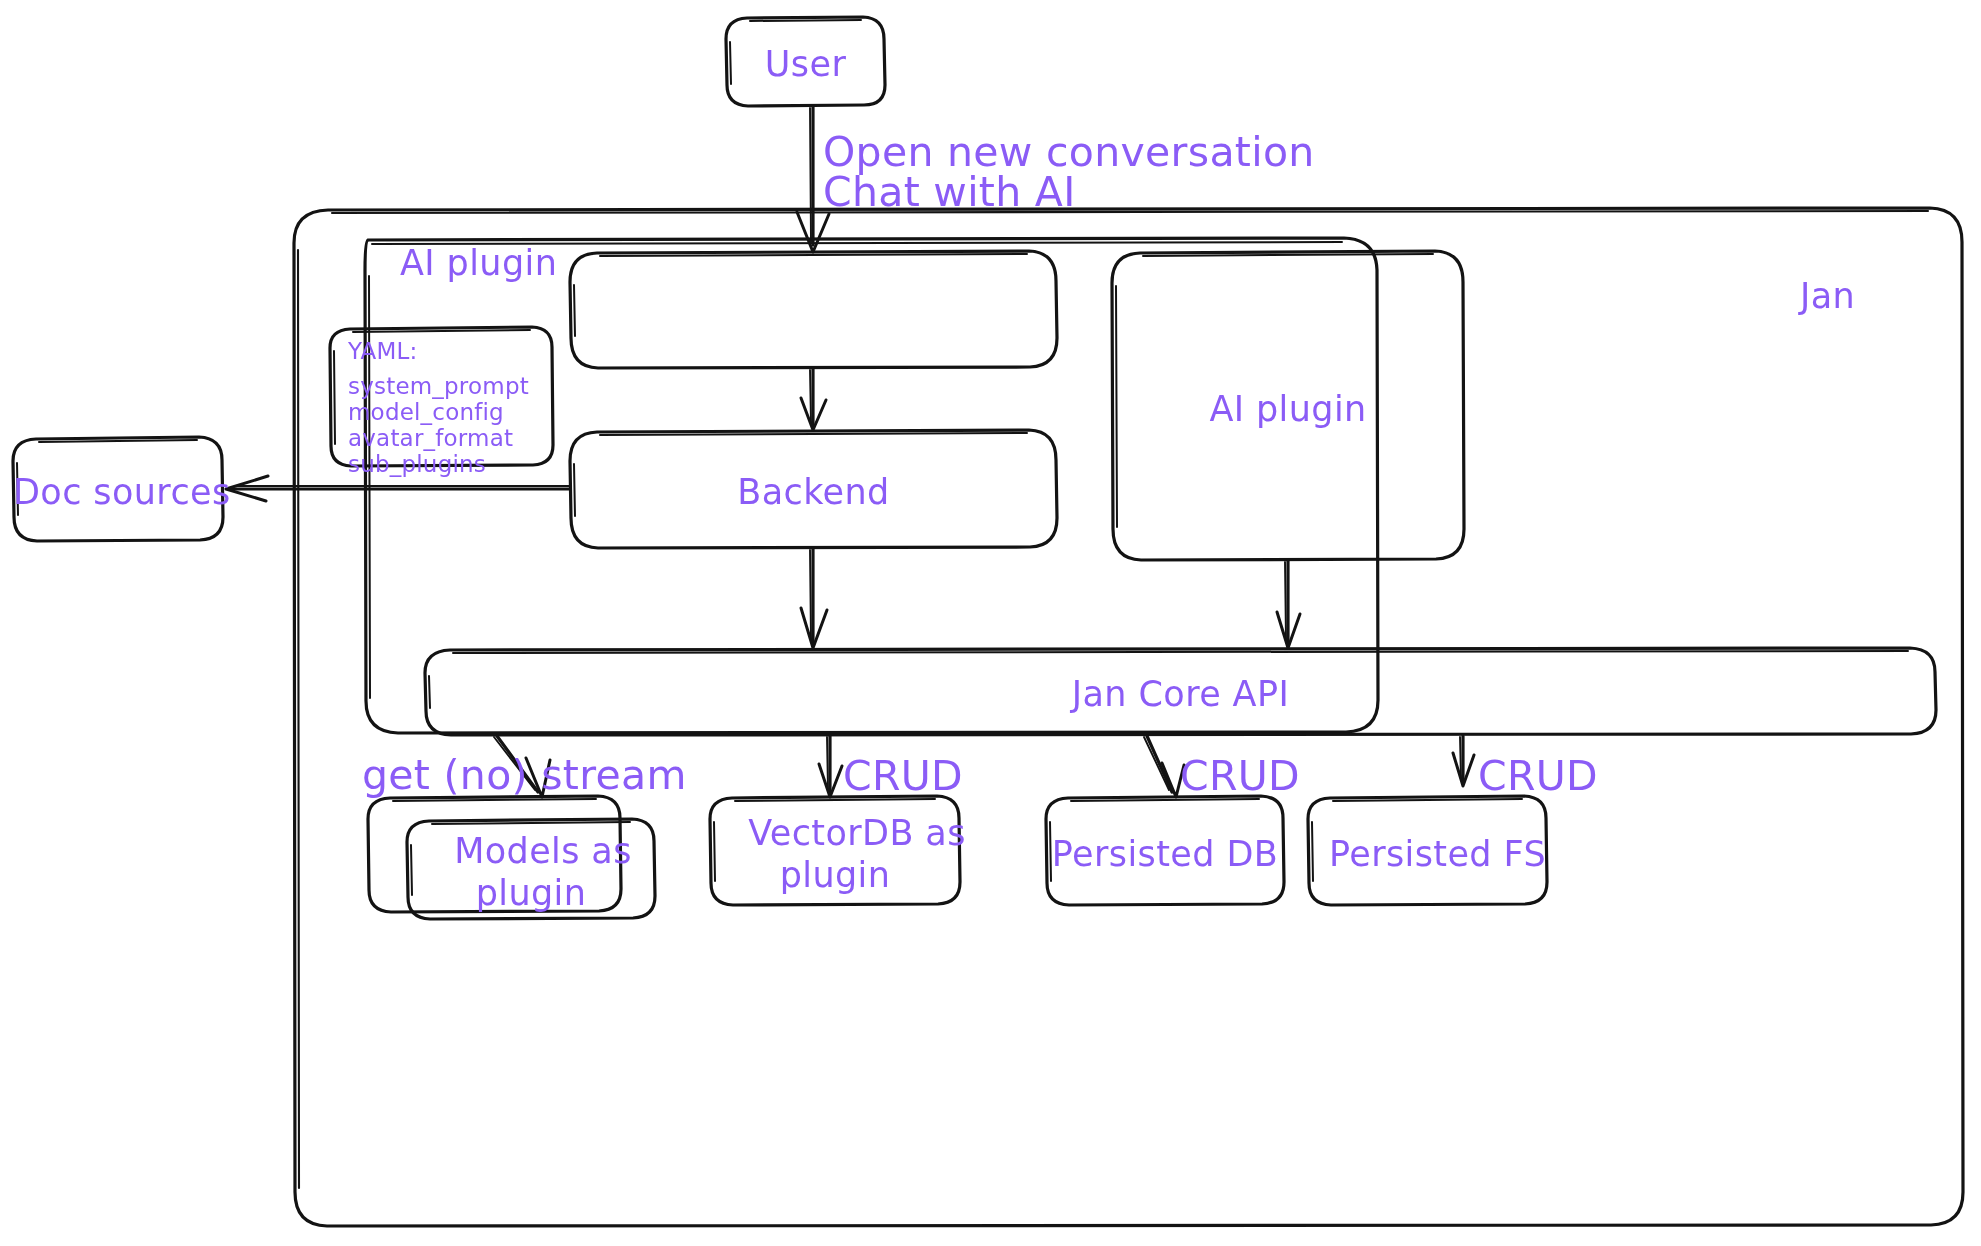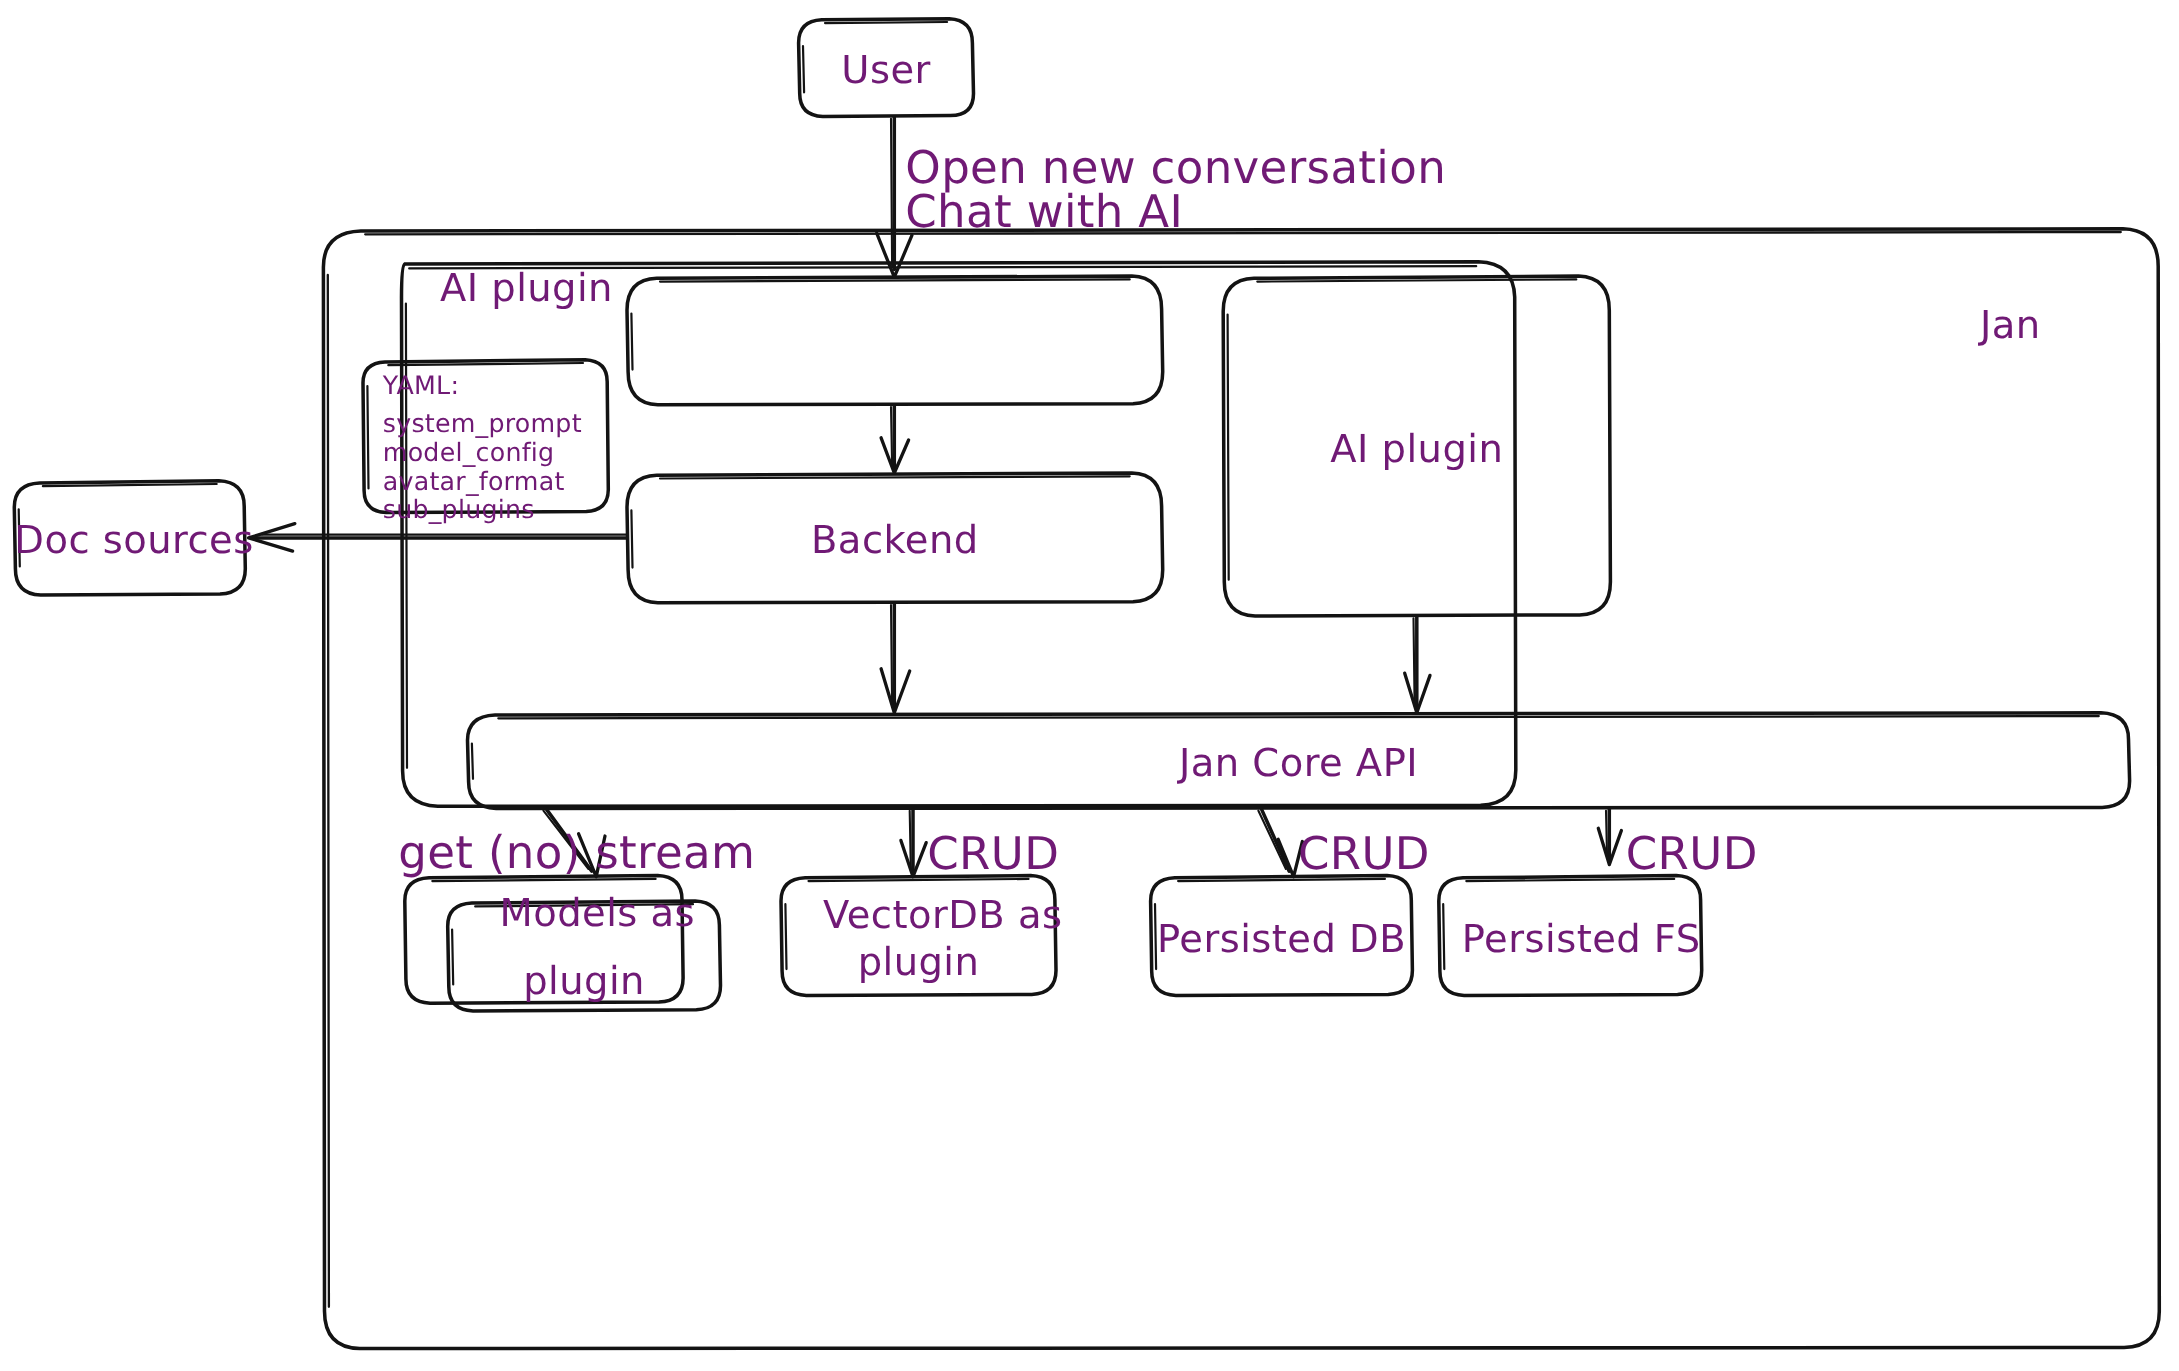--- a/index.html
+++ b/index.html
@@ -17,21 +17,21 @@
   }
   svg.diagram-layer {
     position: absolute;
     top: 0;
     left: 0;
     width: 1981px;
     height: 1246px;
   }
   .node-label, .edge-label, .group-label, .yaml-text {
     position: absolute;
-    color: #701a75;
+    color: #8b5cf6;
     font-family: "DejaVu Sans", sans-serif;
     white-space: pre;
     pointer-events: none;
   }
   .node-label {
     font-size: 35px;
     text-align: center;
     line-height: 1.22;
     letter-spacing: 0.4px;
   }
@@ -231,21 +231,21 @@
   <div class="yaml-text" style="left:348px; top:396px;">model_config</div>
   <div class="yaml-text" style="left:348px; top:422px;">avatar_format</div>
   <div class="yaml-text" style="left:348px; top:448px;">sub_plugins</div>
   <div class="hit" style="left:330px; top:327px; width:223px; height:139px;"></div>
 
   <div class="node-label" style="left:425px; top:673px; width:1511px;">Jan Core API</div>
   <div class="hit" style="left:425px; top:648px; width:1511px; height:87px;"></div>
 
   <div class="edge-label" style="left:362px; top:749px;">get (no) stream</div>
 
-  <div class="node-label two-line" style="left:407px; top:810px; width:272px;">Models as</div>
+  <div class="node-label two-line" style="left:407px; top:830px; width:272px;">Models as</div>
   <div class="node-label two-line" style="left:407px; top:872px; width:248px;">plugin</div>
   <div class="hit" style="left:368px; top:796px; width:287px; height:123px;"></div>
 
   <div class="edge-label" style="left:843px; top:750px;">CRUD</div>
 
   <div class="node-label two-line" style="left:710px; top:812px; width:294px;">VectorDB as</div>
   <div class="node-label two-line" style="left:710px; top:854px; width:250px;">plugin</div>
   <div class="hit" style="left:710px; top:796px; width:250px; height:109px;"></div>
 
   <div class="edge-label" style="left:1180px; top:750px;">CRUD</div>

